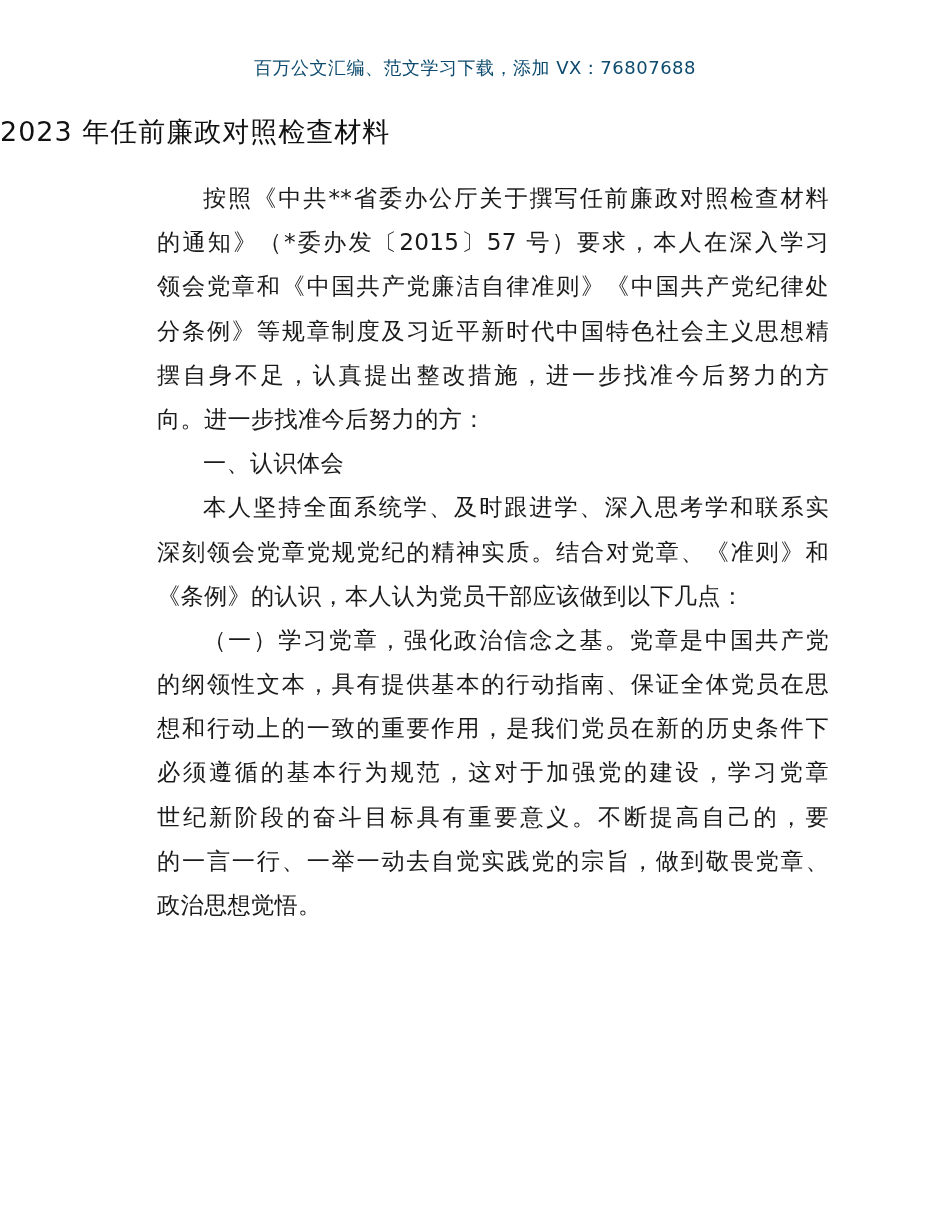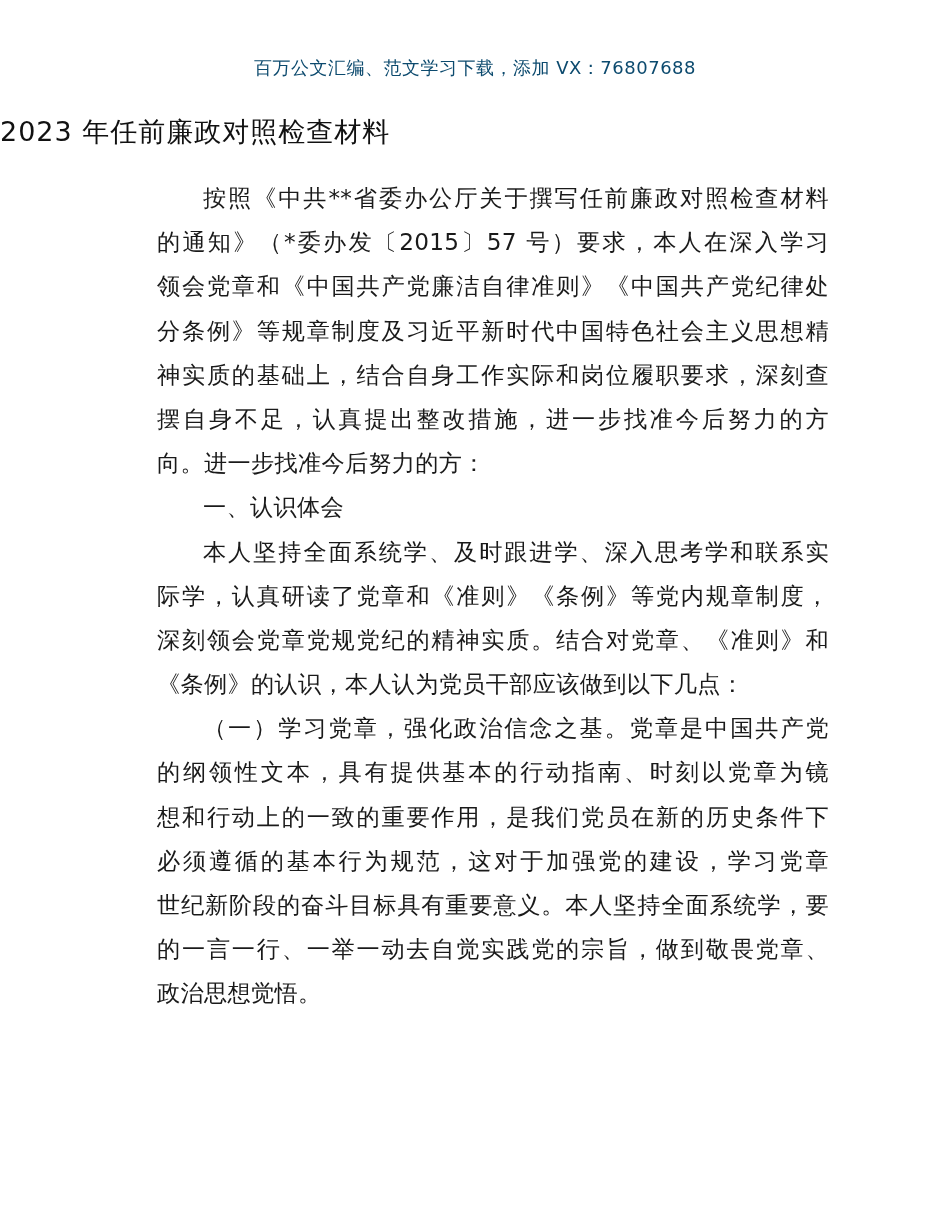--- a/index.html
+++ b/index.html
@@ -20,35 +20,33 @@
 
 <div class="banner">百万公文汇编、范文学习下载，添加 VX：76807688</div>
 <div class="title">2023 年任前廉政对照检查材料</div>
 
 <div class="body">
   <div>
     <div class="line indent">按照《中共**省委办公厅关于撰写任前廉政对照检查材料</div>
     <div class="line">的通知》（*委办发〔2015〕57 号）要求，本人在深入学习</div>
     <div class="line">领会党章和《中国共产党廉洁自律准则》《中国共产党纪律处</div>
     <div class="line">分条例》等规章制度及习近平新时代中国特色社会主义思想精</div>
-    <div class="line">神实质的基础上，结合自身工作实际和岗位履职要求，深刻查</div>
     <div class="line">摆自身不足，认真提出整改措施，进一步找准今后努力的方</div>
     <div class="line last">向。进一步找准今后努力的方：</div>
   </div>
   <div>
     <div class="line indent last">一、认识体会</div>
   </div>
   <div>
     <div class="line indent">本人坚持全面系统学、及时跟进学、深入思考学和联系实</div>
-    <div class="line">际学，认真研读了党章和《准则》《条例》等党内规章制度，</div>
     <div class="line">深刻领会党章党规党纪的精神实质。结合对党章、《准则》和</div>
     <div class="line last">《条例》的认识，本人认为党员干部应该做到以下几点：</div>
   </div>
   <div>
     <div class="line indent">（一）学习党章，强化政治信念之基。党章是中国共产党</div>
-    <div class="line">的纲领性文本，具有提供基本的行动指南、时刻以党章为镜</div>
+    <div class="line">的纲领性文本，具有提供基本的行动指南、保证全体党员在思</div>
     <div class="line">想和行动上的一致的重要作用，是我们党员在新的历史条件下</div>
     <div class="line">必须遵循的基本行为规范，这对于加强党的建设，学习党章</div>
-    <div class="line">世纪新阶段的奋斗目标具有重要意义。本人坚持全面系统学，要</div>
+    <div class="line">世纪新阶段的奋斗目标具有重要意义。不断提高自己的，要</div>
     <div class="line">的一言一行、一举一动去自觉实践党的宗旨，做到敬畏党章、</div>
     <div class="line last">政治思想觉悟。</div>
   </div>
 </div>
 
 </body></html>

